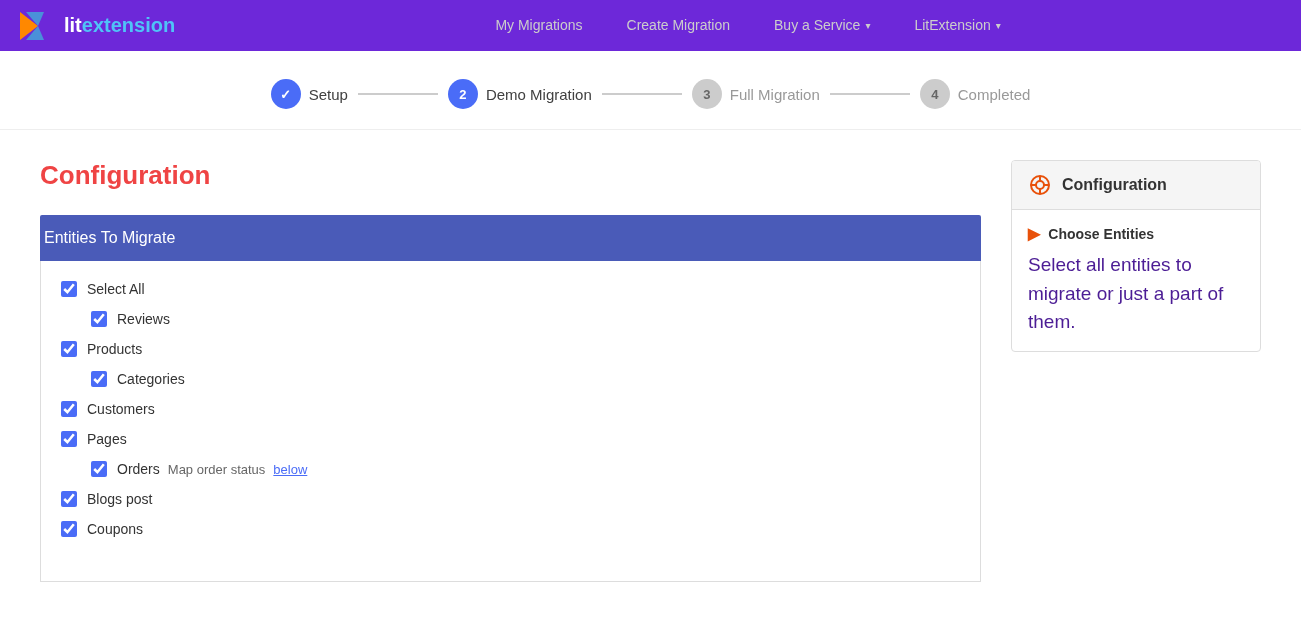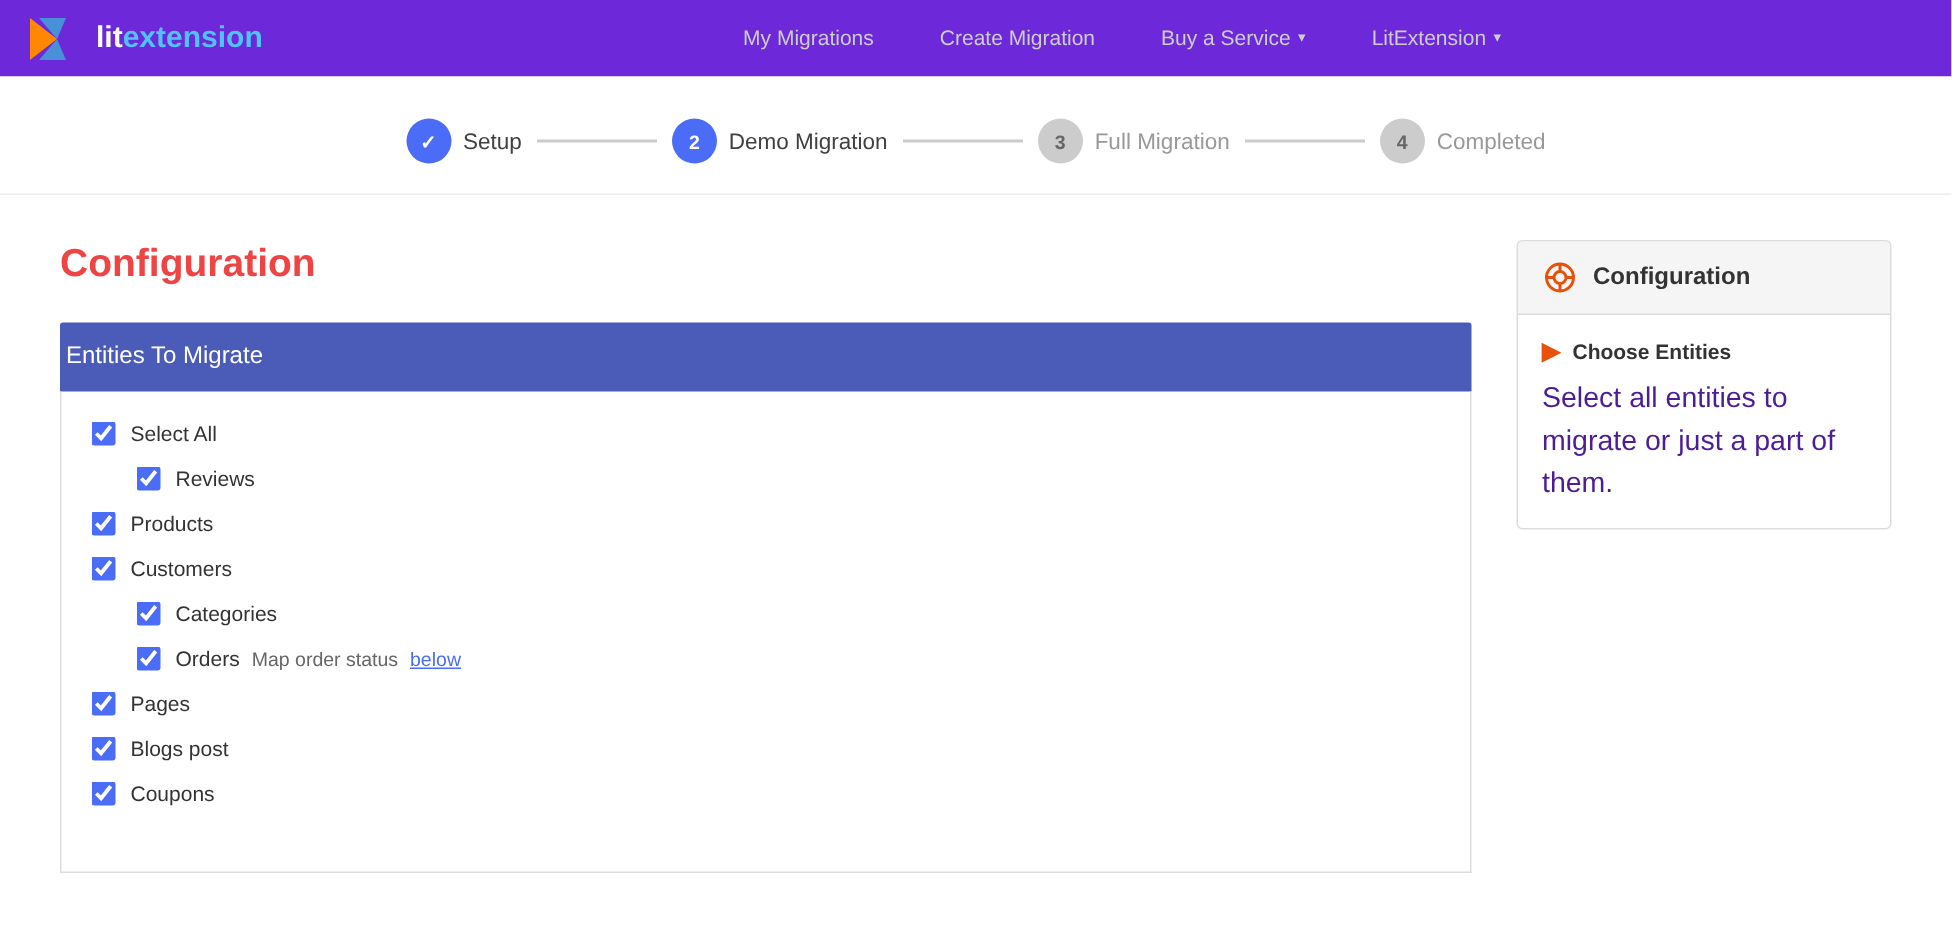--- a/index.html
+++ b/index.html
@@ -291,42 +291,42 @@
         <div class="checkbox-row indent1">
           <input type="checkbox" checked="" id="cb-reviews" style="">
           <label for="cb-reviews">Reviews</label>
         </div>
 
         <div class="checkbox-row">
           <input type="checkbox" checked="" id="cb-products" style="">
           <label for="cb-products">Products</label>
         </div>
 
-        <div class="checkbox-row">
-          <input type="checkbox" checked="" id="cb-customers" style="">
-          <label for="cb-customers">Customers</label>
-        </div>
-
         <div class="checkbox-row indent1">
           <input type="checkbox" checked="" id="cb-categories" style="">
           <label for="cb-categories">Categories</label>
+        </div>
+
+        <div class="checkbox-row">
+          <input type="checkbox" checked="" id="cb-customers" style="">
+          <label for="cb-customers">Customers</label>
+        </div>
+
+        <div class="checkbox-row">
+          <input type="checkbox" checked="" id="cb-pages" style="">
+          <label for="cb-pages">Pages</label>
         </div>
 
         <div class="checkbox-row indent1">
           <input type="checkbox" checked="" id="cb-orders" style="">
           <div class="orders-row">
             <label for="cb-orders">Orders</label>
             <span class="map-order-text">Map order status</span>
             <a class="map-order-link">below</a>
           </div>
-        </div>
-
-        <div class="checkbox-row">
-          <input type="checkbox" checked="" id="cb-pages" style="">
-          <label for="cb-pages">Pages</label>
         </div>
 
         <div class="checkbox-row">
           <input type="checkbox" checked="" id="cb-blogs" style="">
           <label for="cb-blogs">Blogs post</label>
         </div>
 
         <div class="checkbox-row">
           <input type="checkbox" checked="" id="cb-coupons" style="">
           <label for="cb-coupons">Coupons</label>

